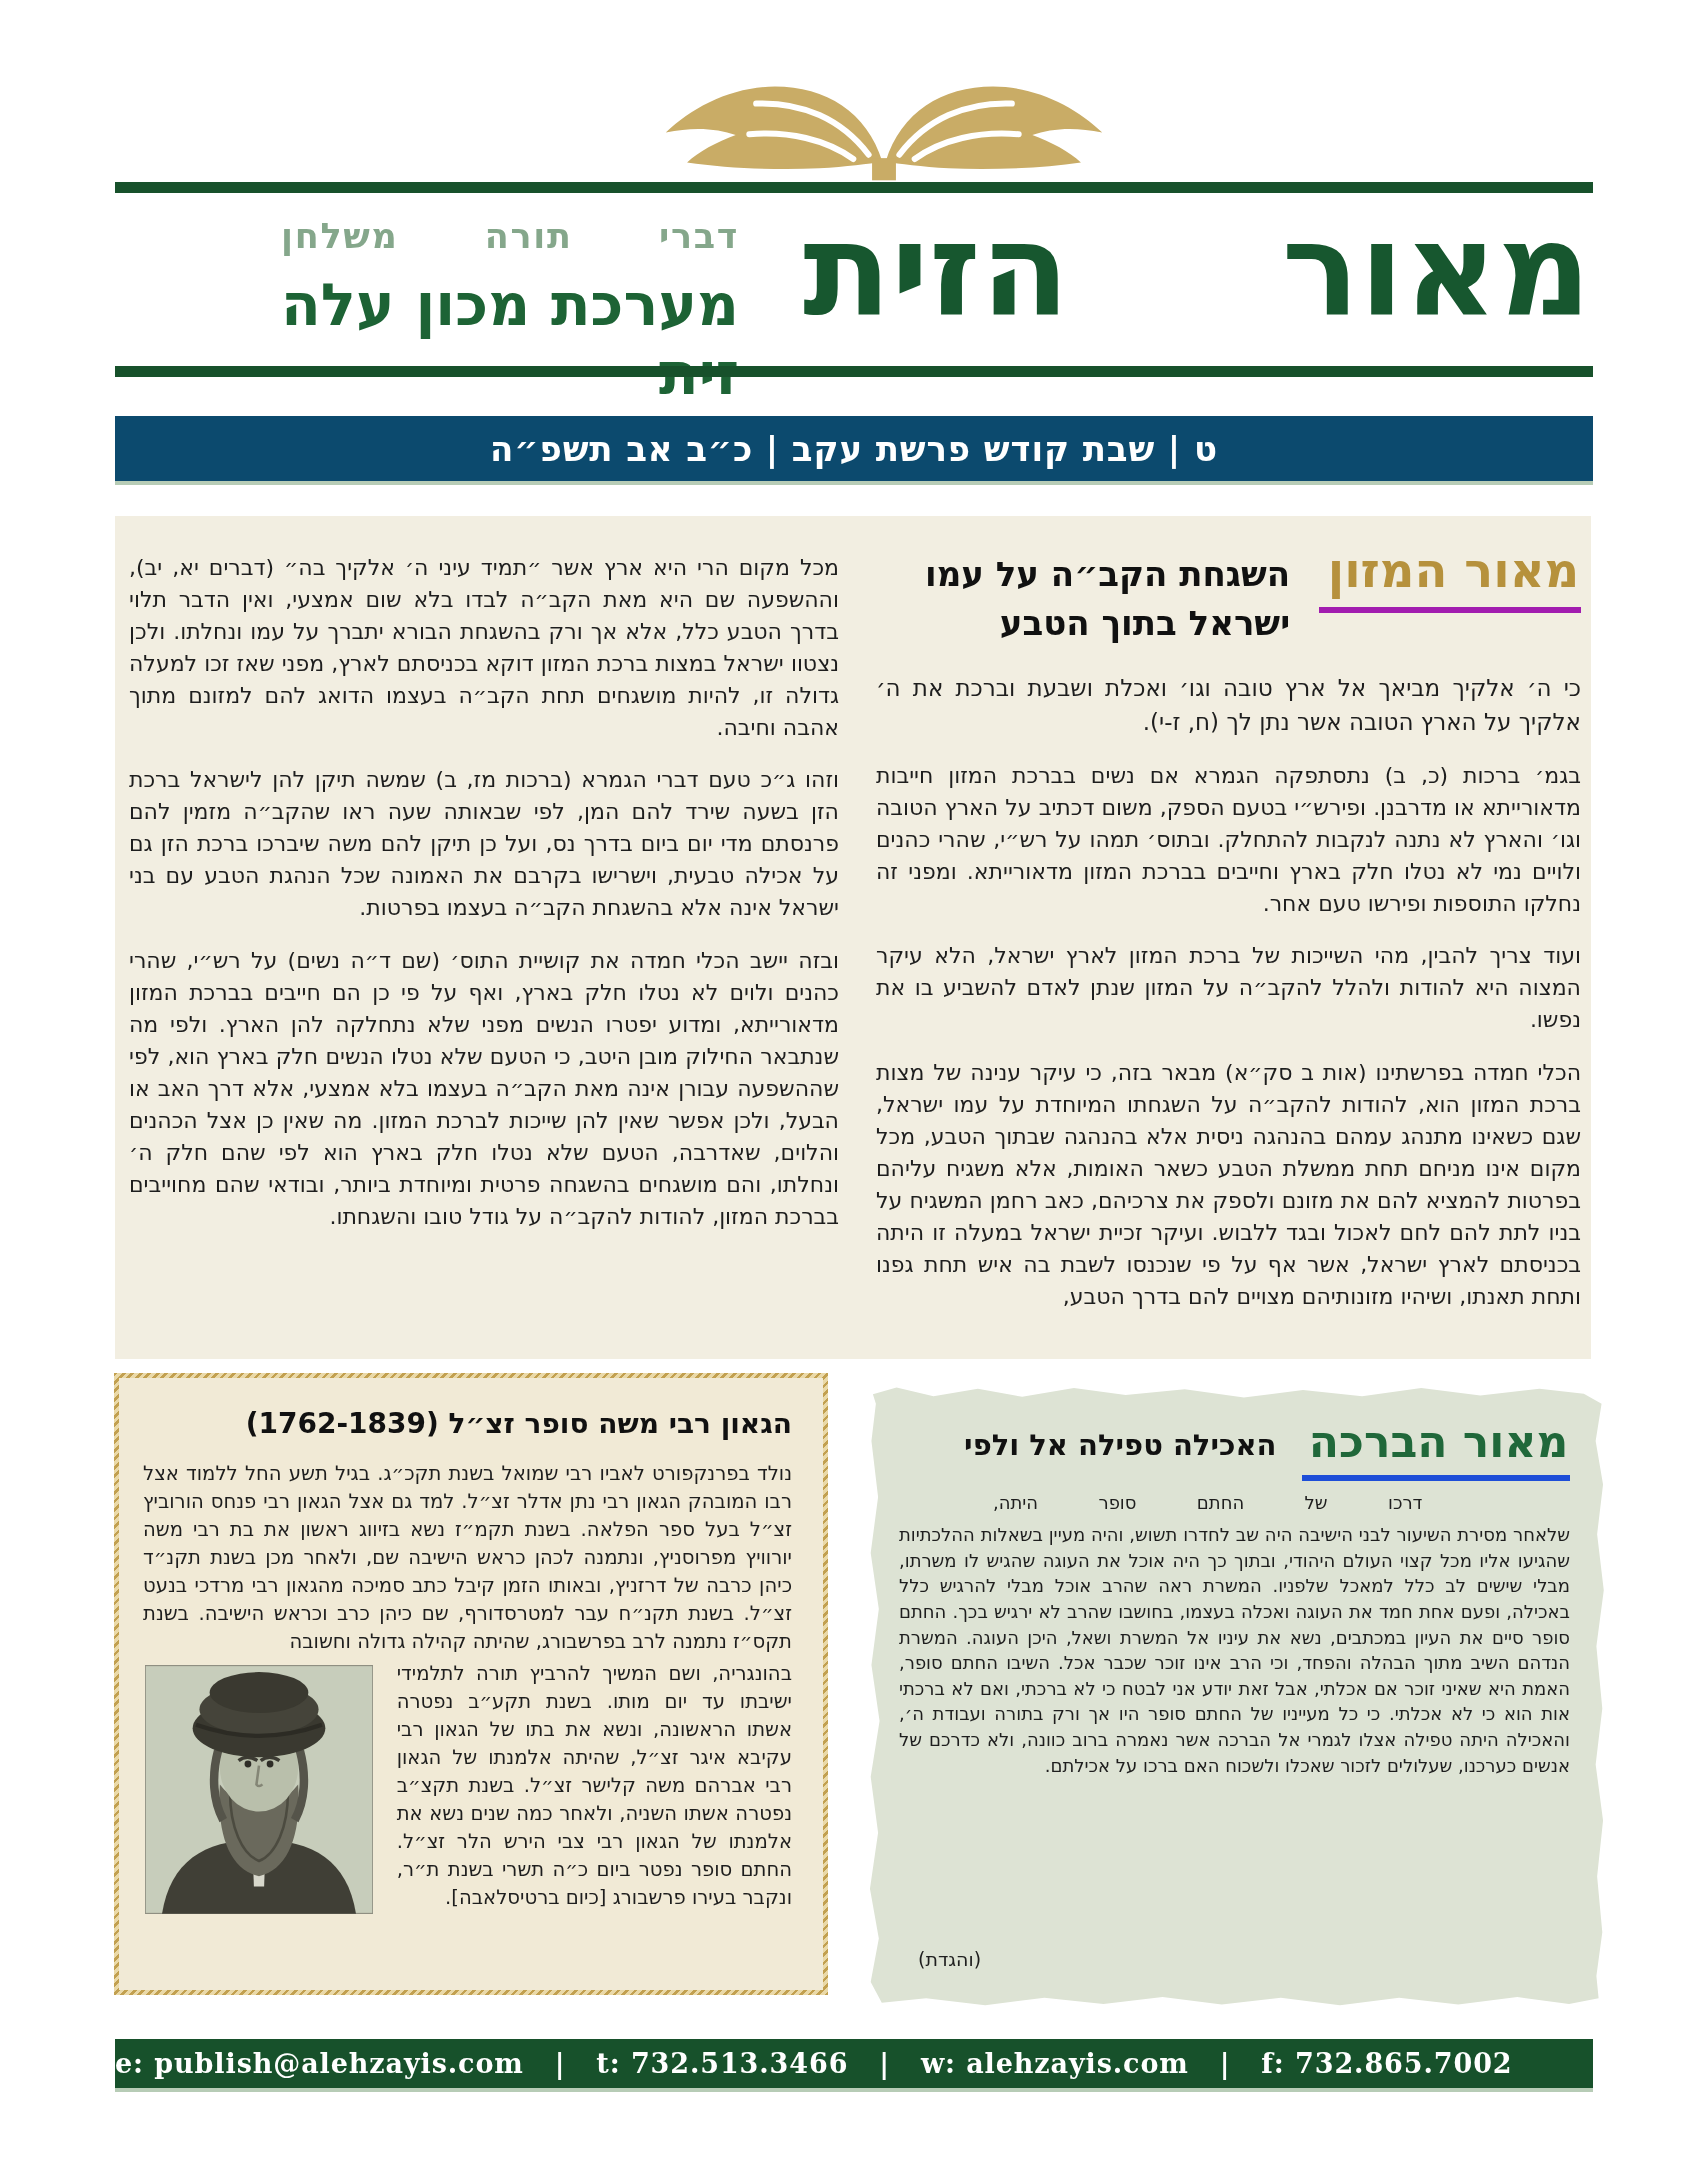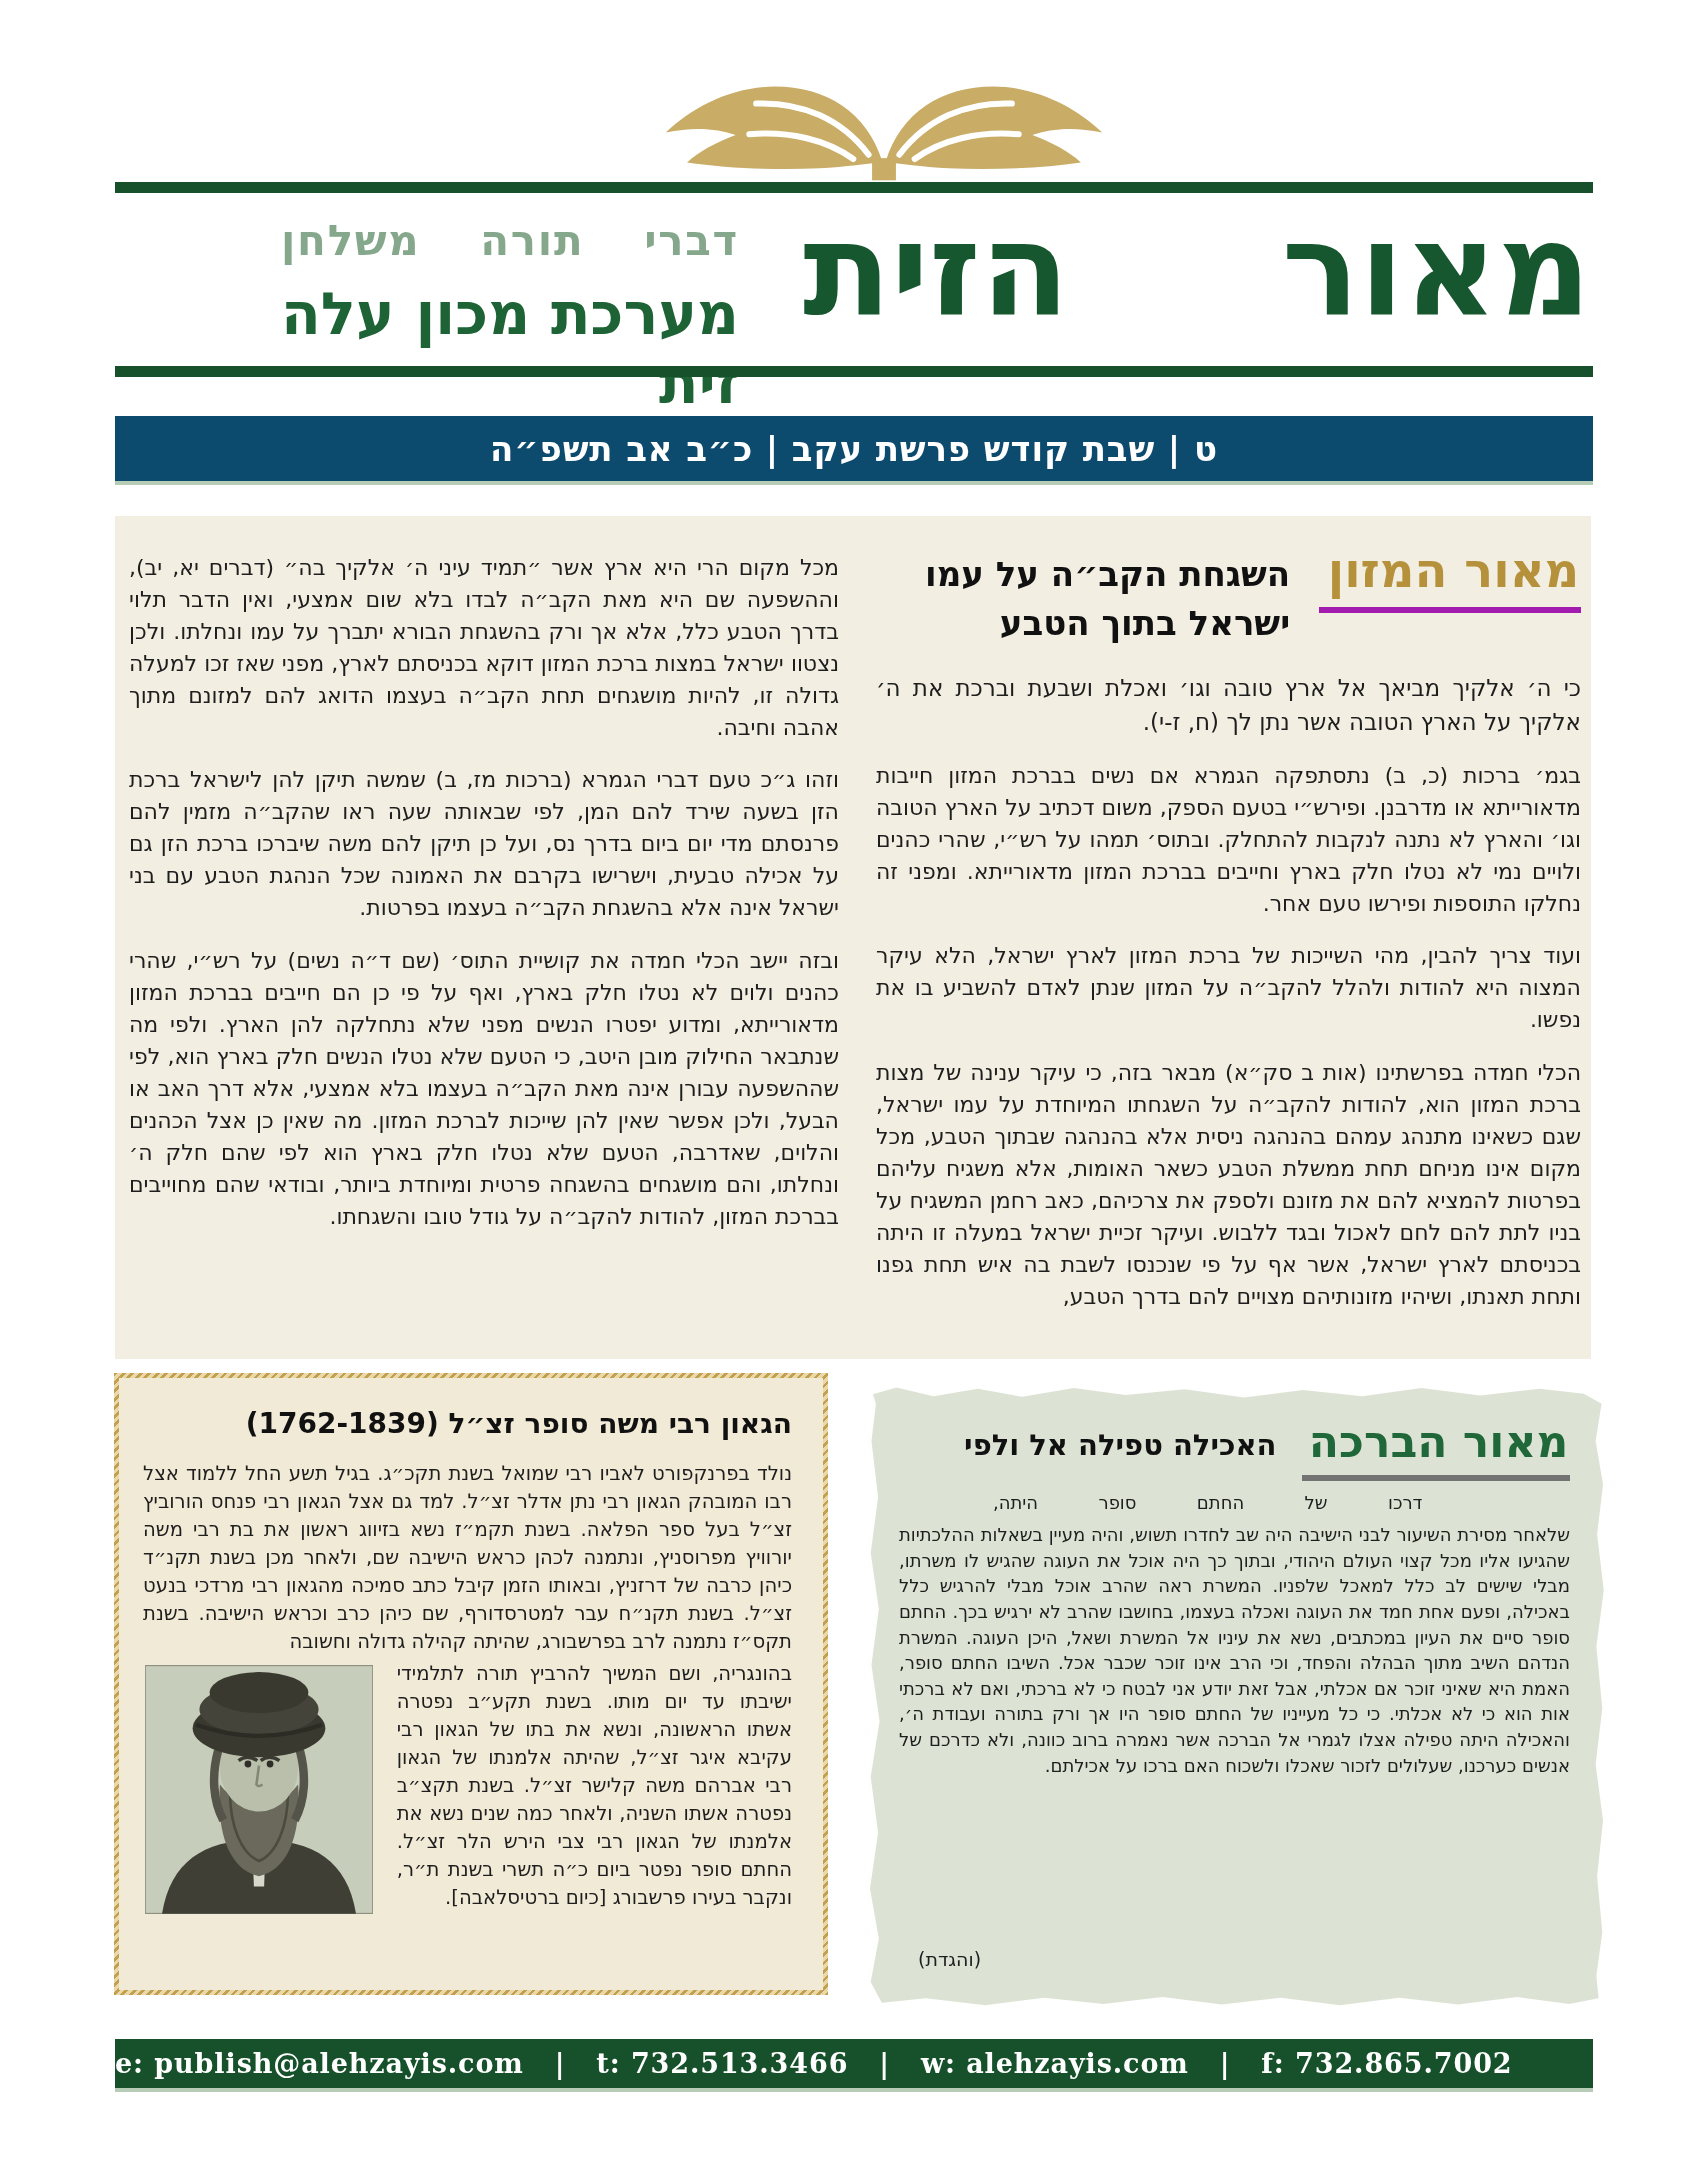--- a/index.html
+++ b/index.html
@@ -5,21 +5,21 @@
   html,body{margin:0;padding:0;background:#ffffff;}
   .page{position:relative;width:1706px;height:2181px;background:#ffffff;overflow:hidden;
         font-family:"DejaVu Sans",sans-serif;color:#1e1e1e;}
 
   
   .logo-wrap{position:absolute;left:641px;top:78px;width:486px;height:104px;}
   .rule{position:absolute;left:115px;width:1478px;height:11px;background:#17512b;}
   .rule-top{top:182px;}
   .rule-bottom{top:366px;}
   .masthead-subtitle{position:absolute;left:281px;top:215px;width:458px;direction:rtl;}
-  .sub1{color:#85a78b;font-size:42px;font-weight:600;text-align:justify;text-align-last:justify;
+  .sub1{color:#85a78b;font-size:35px;font-weight:600;text-align:justify;text-align-last:justify;
         letter-spacing:1.7px;line-height:1.25;}
   .sub2{color:#1d6335;font-size:58px;font-weight:600;text-align:justify;text-align-last:justify;
         margin-top:12px;line-height:1.2;}
   .big-title{position:absolute;right:115px;top:203px;width:788px;direction:rtl;
              color:#17572f;font-size:129px;font-weight:bold;line-height:1.05;
              text-align:justify;text-align-last:justify;white-space:nowrap;}
 
   
   .date-bar{position:absolute;left:115px;top:416px;width:1478px;height:65px;background:#0c4a6e;
             border-bottom:4.3px solid #b7ccb6;display:flex;align-items:center;justify-content:center;}
@@ -28,21 +28,21 @@
   
   .cream{position:absolute;left:115px;top:516px;width:1476px;height:843px;background:#f2eee1;}
 
   .col{position:absolute;direction:rtl;overflow:hidden;}
   .col-right{left:876px;top:545px;width:705px;height:809px;}
   .col-left{left:129px;top:552px;width:710px;height:801px;}
 
   .sec-head{display:flex;align-items:flex-start;gap:29px;margin-bottom:22px;}
   .sec-title-gold{color:#b6913c;font-size:48px;font-weight:bold;border-bottom:6px solid #a21caf;
                   padding:0 1.7px 12px 8.5px;line-height:1.05;white-space:nowrap;}
-  .sec-title-green{color:#20683a;font-size:44px;font-weight:bold;border-bottom:6px solid #737373;
+  .sec-title-green{color:#20683a;font-size:44px;font-weight:bold;border-bottom:6px solid #1d4ed8;
                    padding:0 1.7px 10.2px 6.8px;line-height:1.05;white-space:nowrap;}
   .sec-headline{font-size:34px;font-weight:bold;color:#111;line-height:1.45;text-align:right;
                 padding-top:5.1px;}
   .verse{font-size:23px;font-weight:normal;line-height:1.5;text-align:justify;margin:0 0 20.4px 0;}
   .body-p{font-size:22px;line-height:32px;text-align:justify;margin:0 0 20.4px 0;}
 
   
   .bio-box{position:absolute;left:114px;top:1373px;width:714px;height:622px;box-sizing:border-box;
            padding:5px;background:repeating-linear-gradient(135deg,#c2a050 0 2.6px,#ead9a8 2.6px 6px);}
   .bio-inner{width:100%;height:100%;box-sizing:border-box;background:#f1ead6;direction:rtl;

